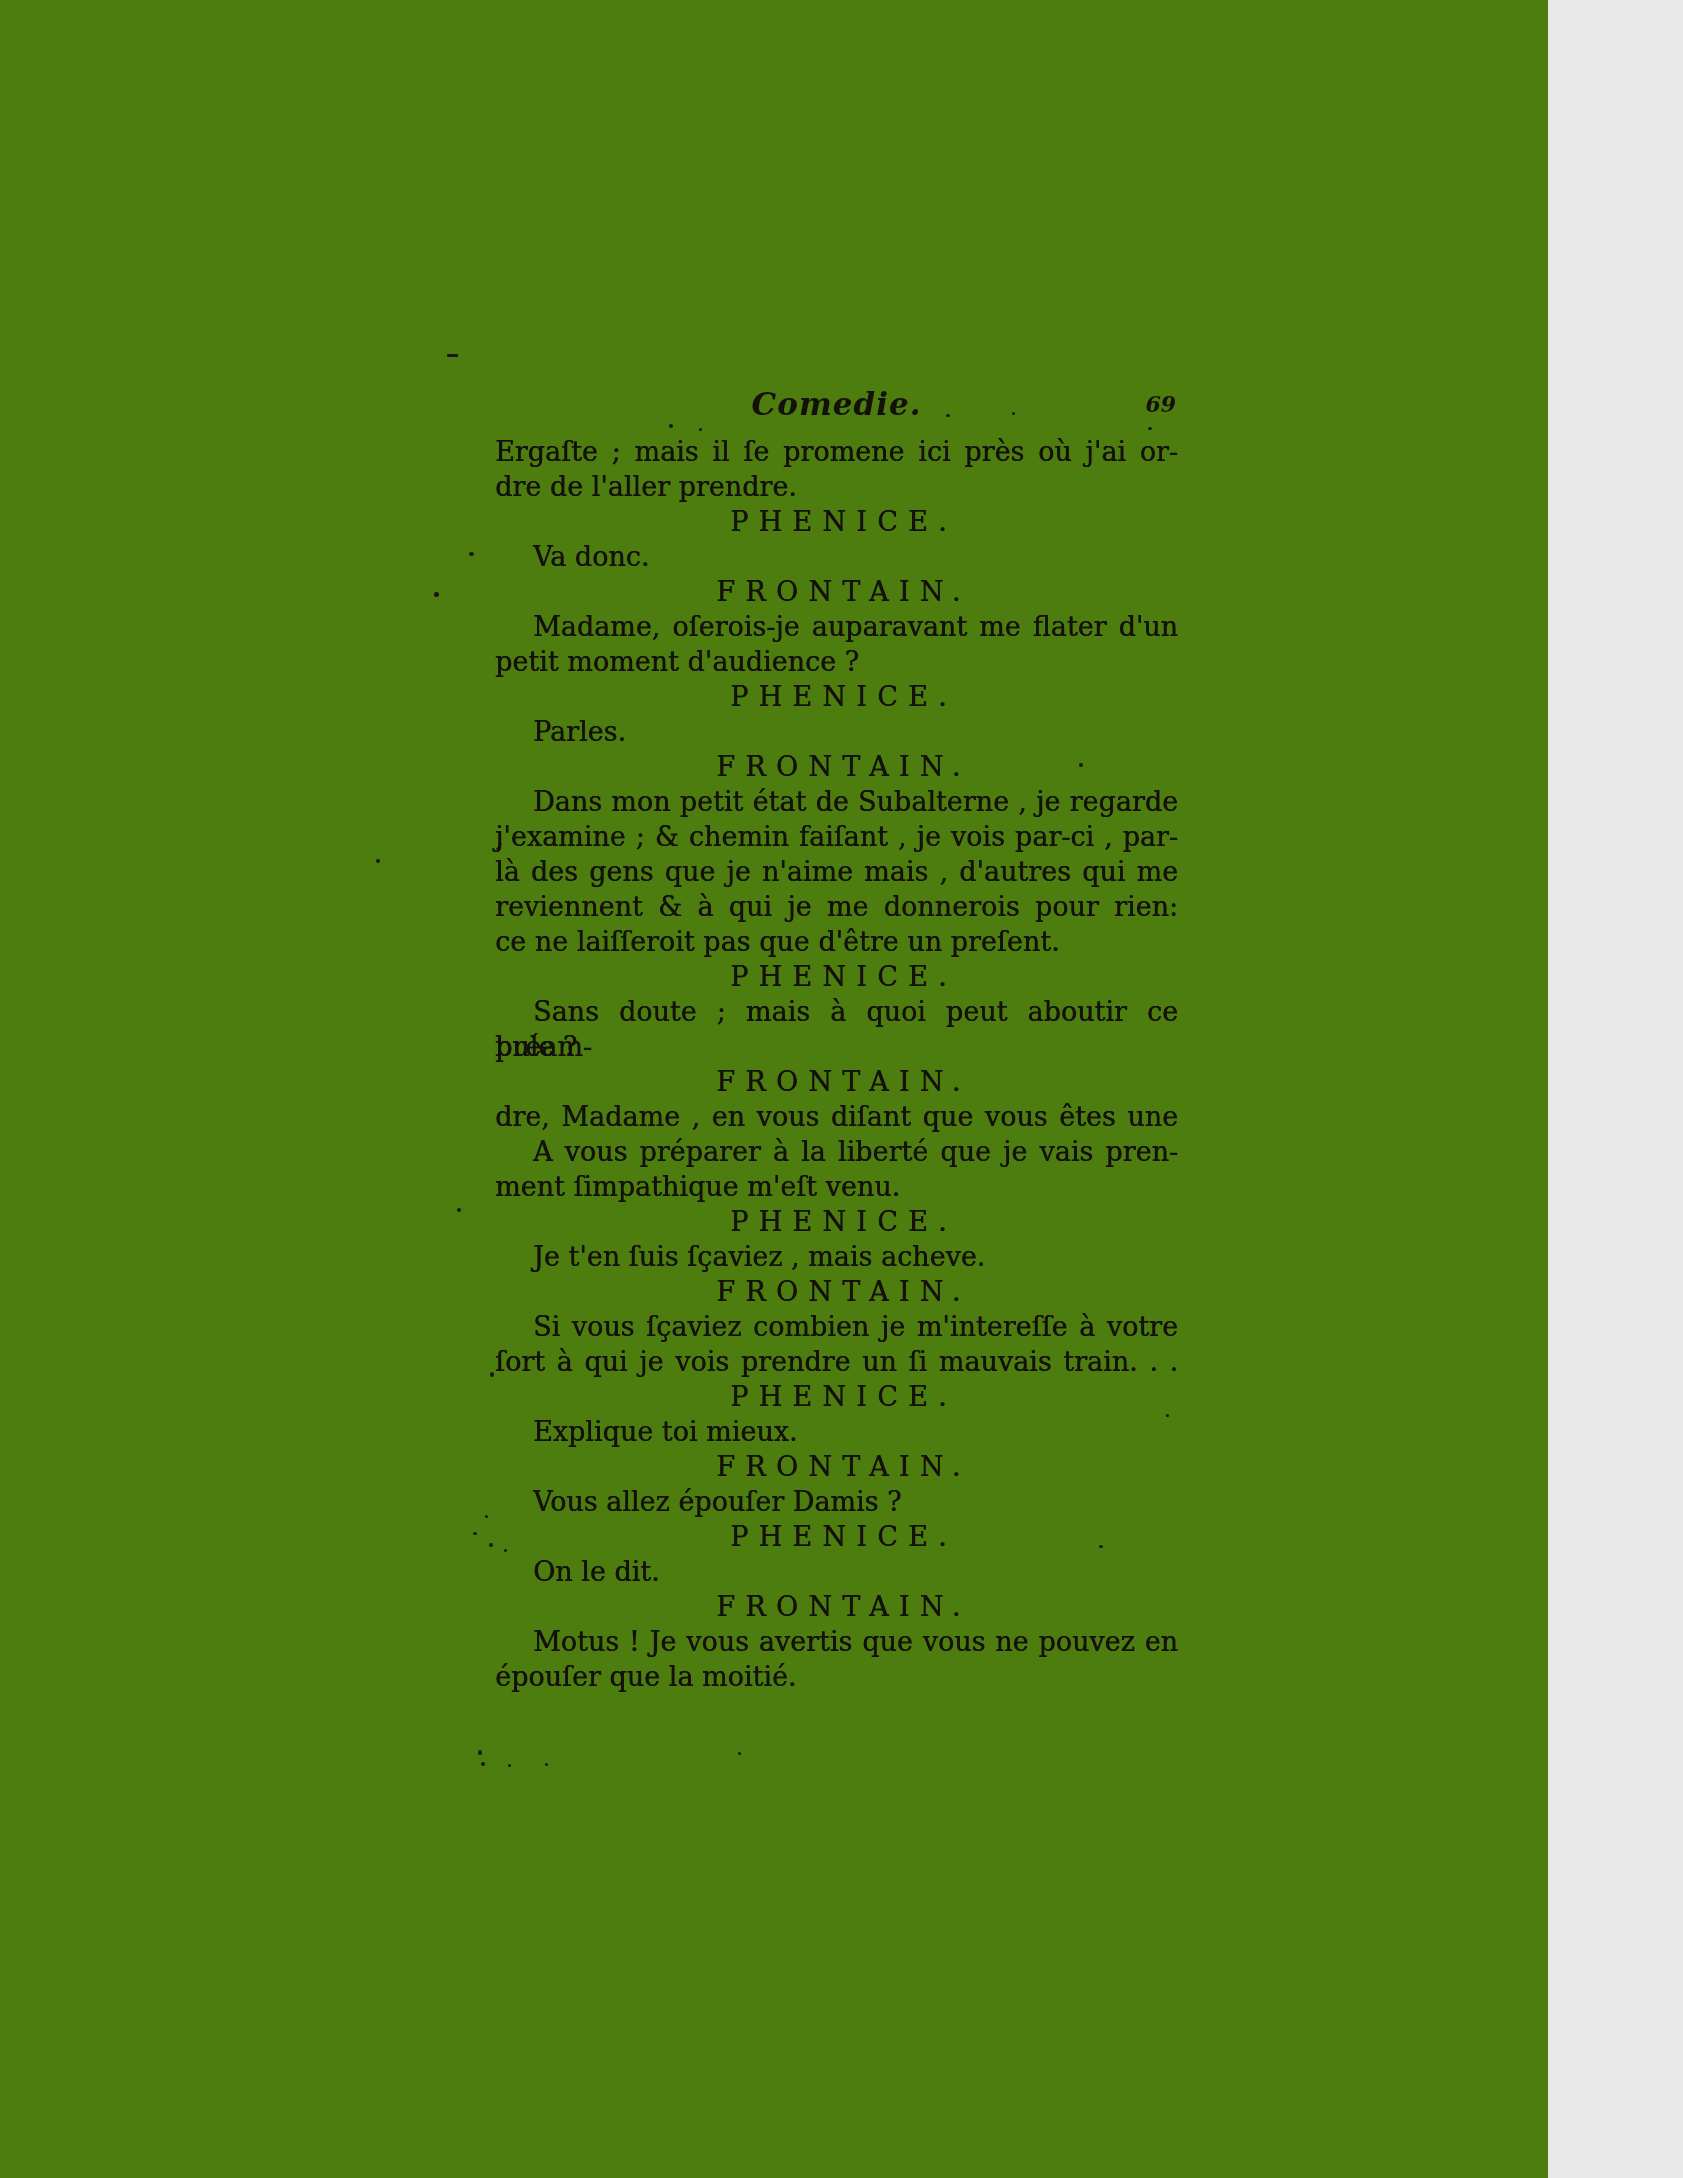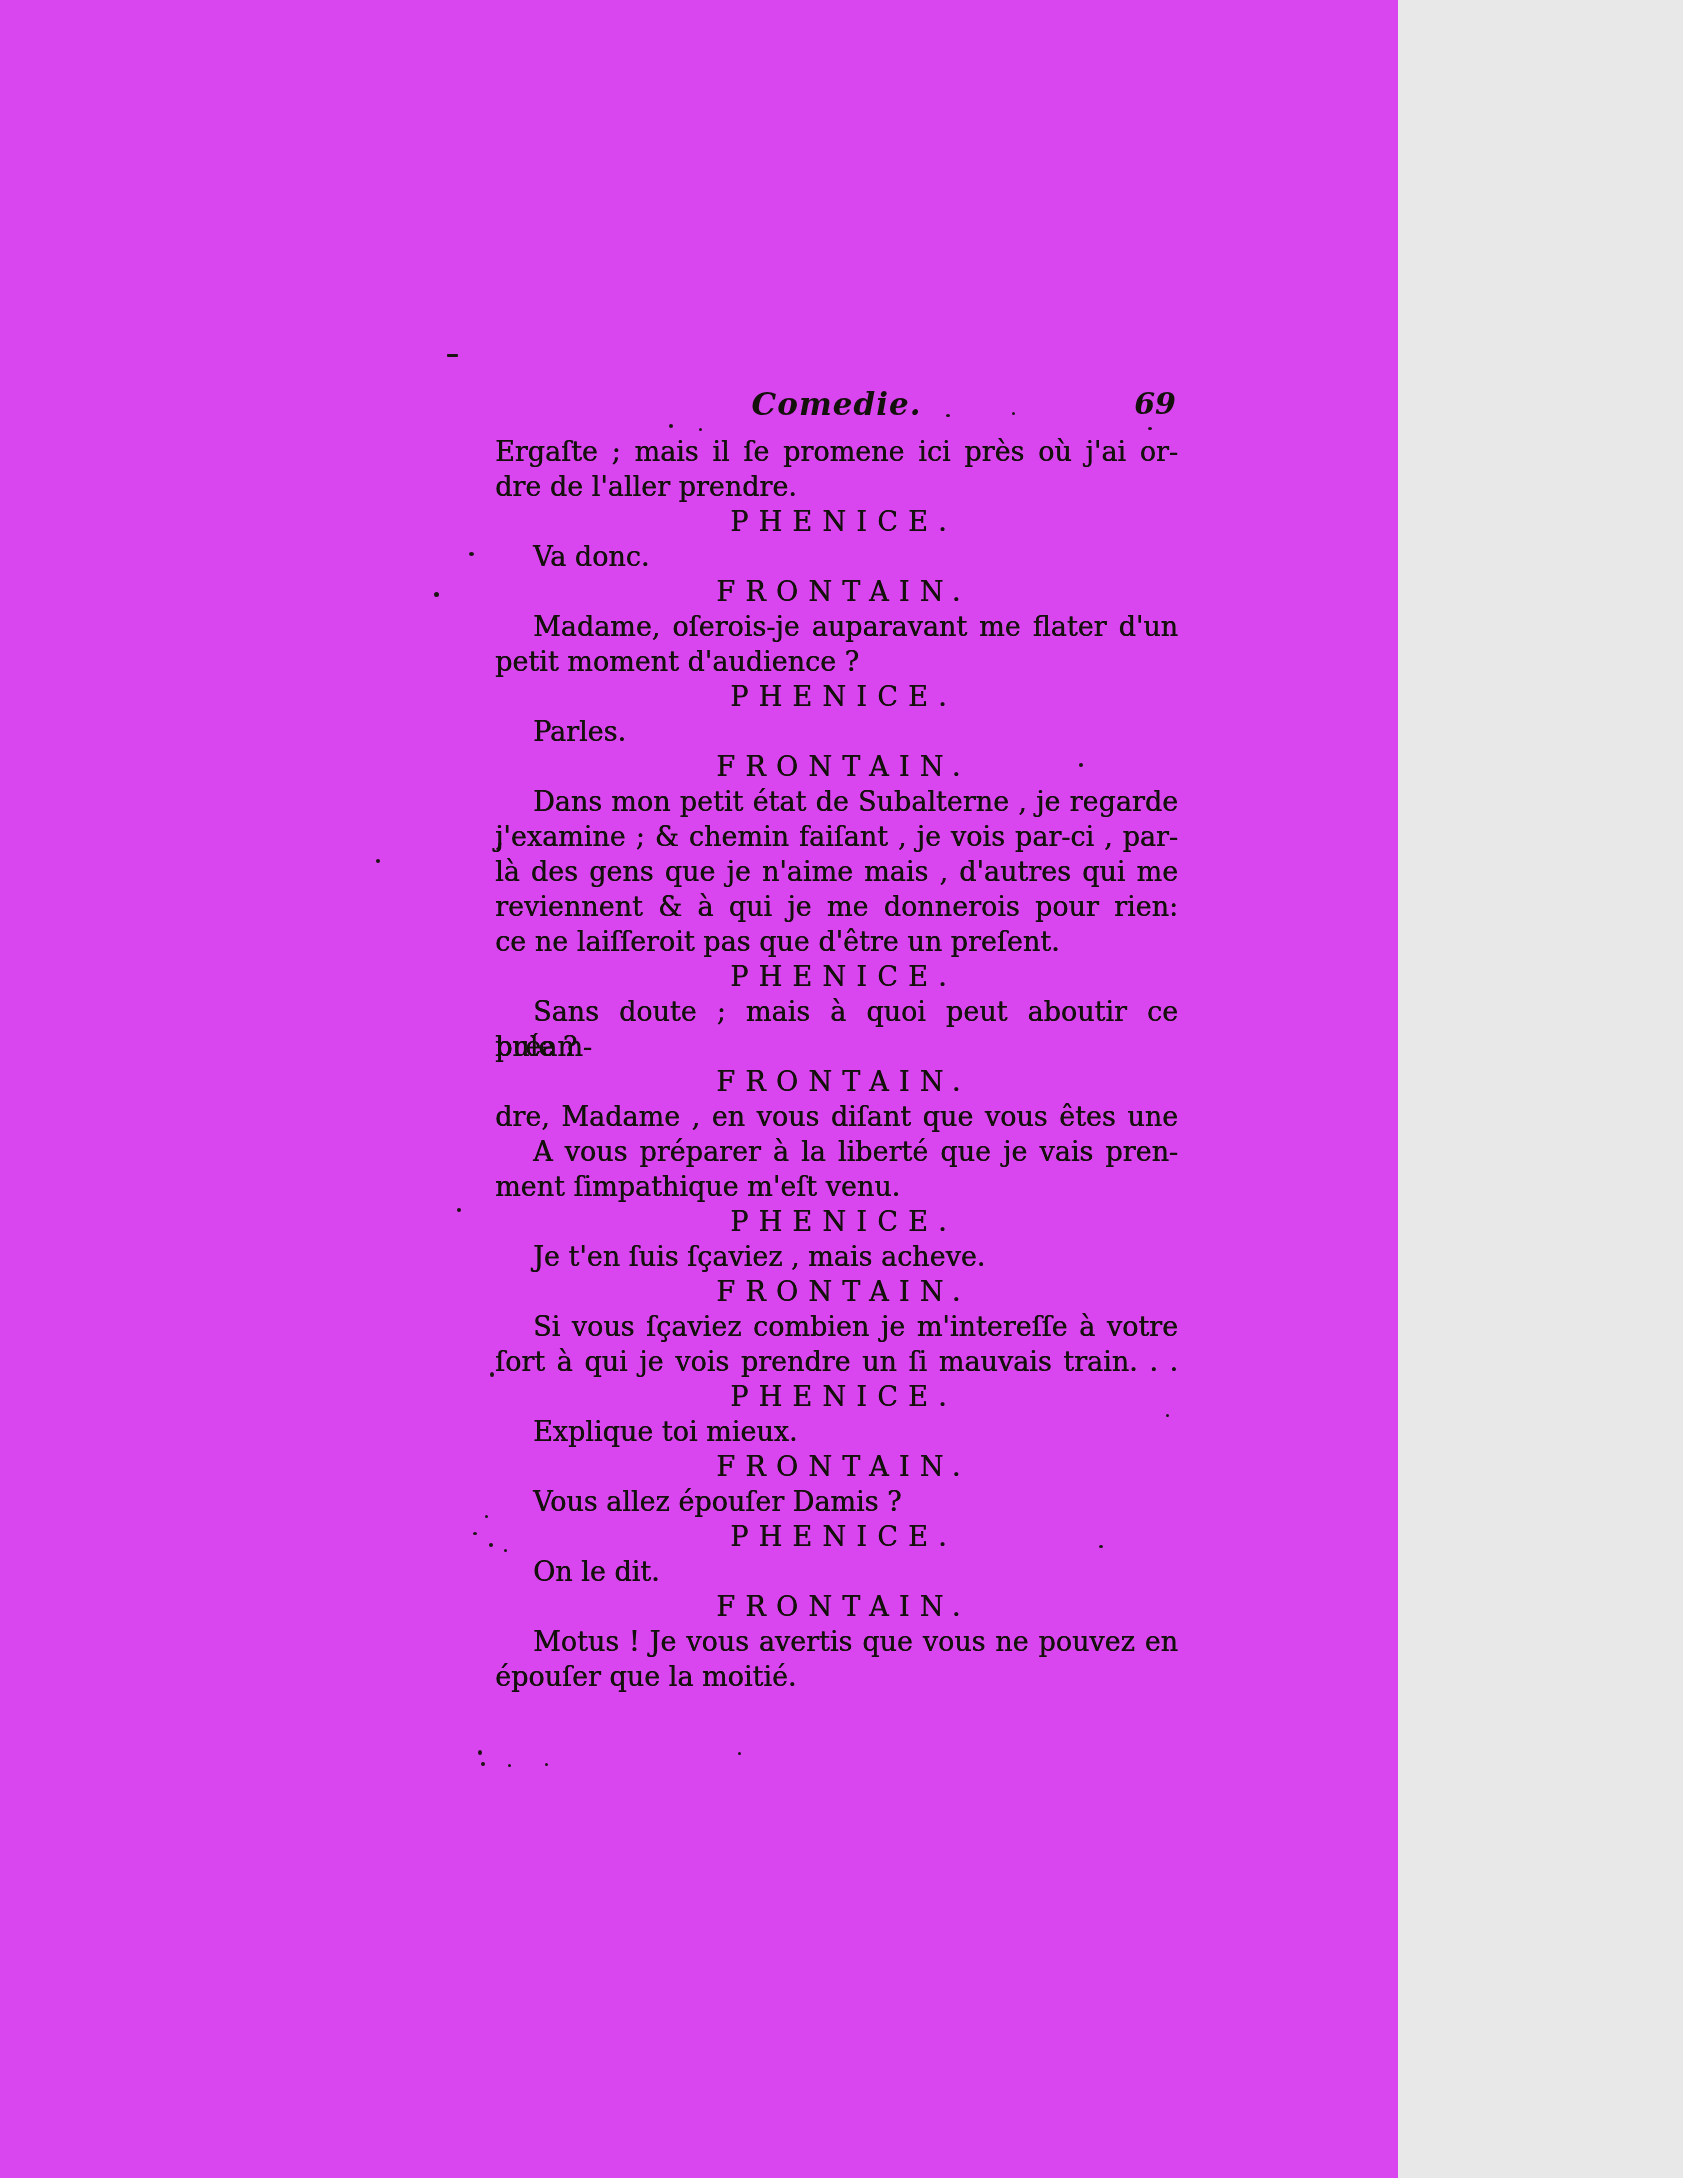--- a/index.html
+++ b/index.html
@@ -1,19 +1,19 @@
 <!DOCTYPE html>
 <html><head>
 <meta charset="utf-8">
 <style>
   html,body{margin:0;padding:0;background:#e8e8e8;}
   .page{
     position:relative;
-    width:1398px;height:2178px;
-    background:#d946ef;
+    width:1548px;height:2178px;
+    background:#4d7c0f;
     overflow:hidden;
     font-family:"DejaVu Serif", serif;
     color:#14100c;
   }
   .sheet{
     position:absolute;
     left:495px;top:386px;width:683px;
   }
   .hdr{
     position:relative;
@@ -24,21 +24,21 @@
   .title{
     display:block;
     text-align:center;
     font-size:31px;
     line-height:36px;
     letter-spacing:1px;
   }
   .pageno{
     position:absolute;
     right:2px;top:0;
-    font-size:30px;
+    font-size:22px;
     line-height:36px;
   }
   .ln{
     font-size:27px;
     line-height:35px;
     height:35px;
     text-shadow:0.4px 0 0 currentColor;
     overflow:visible;
   }
   .in{ text-indent:38px; }

